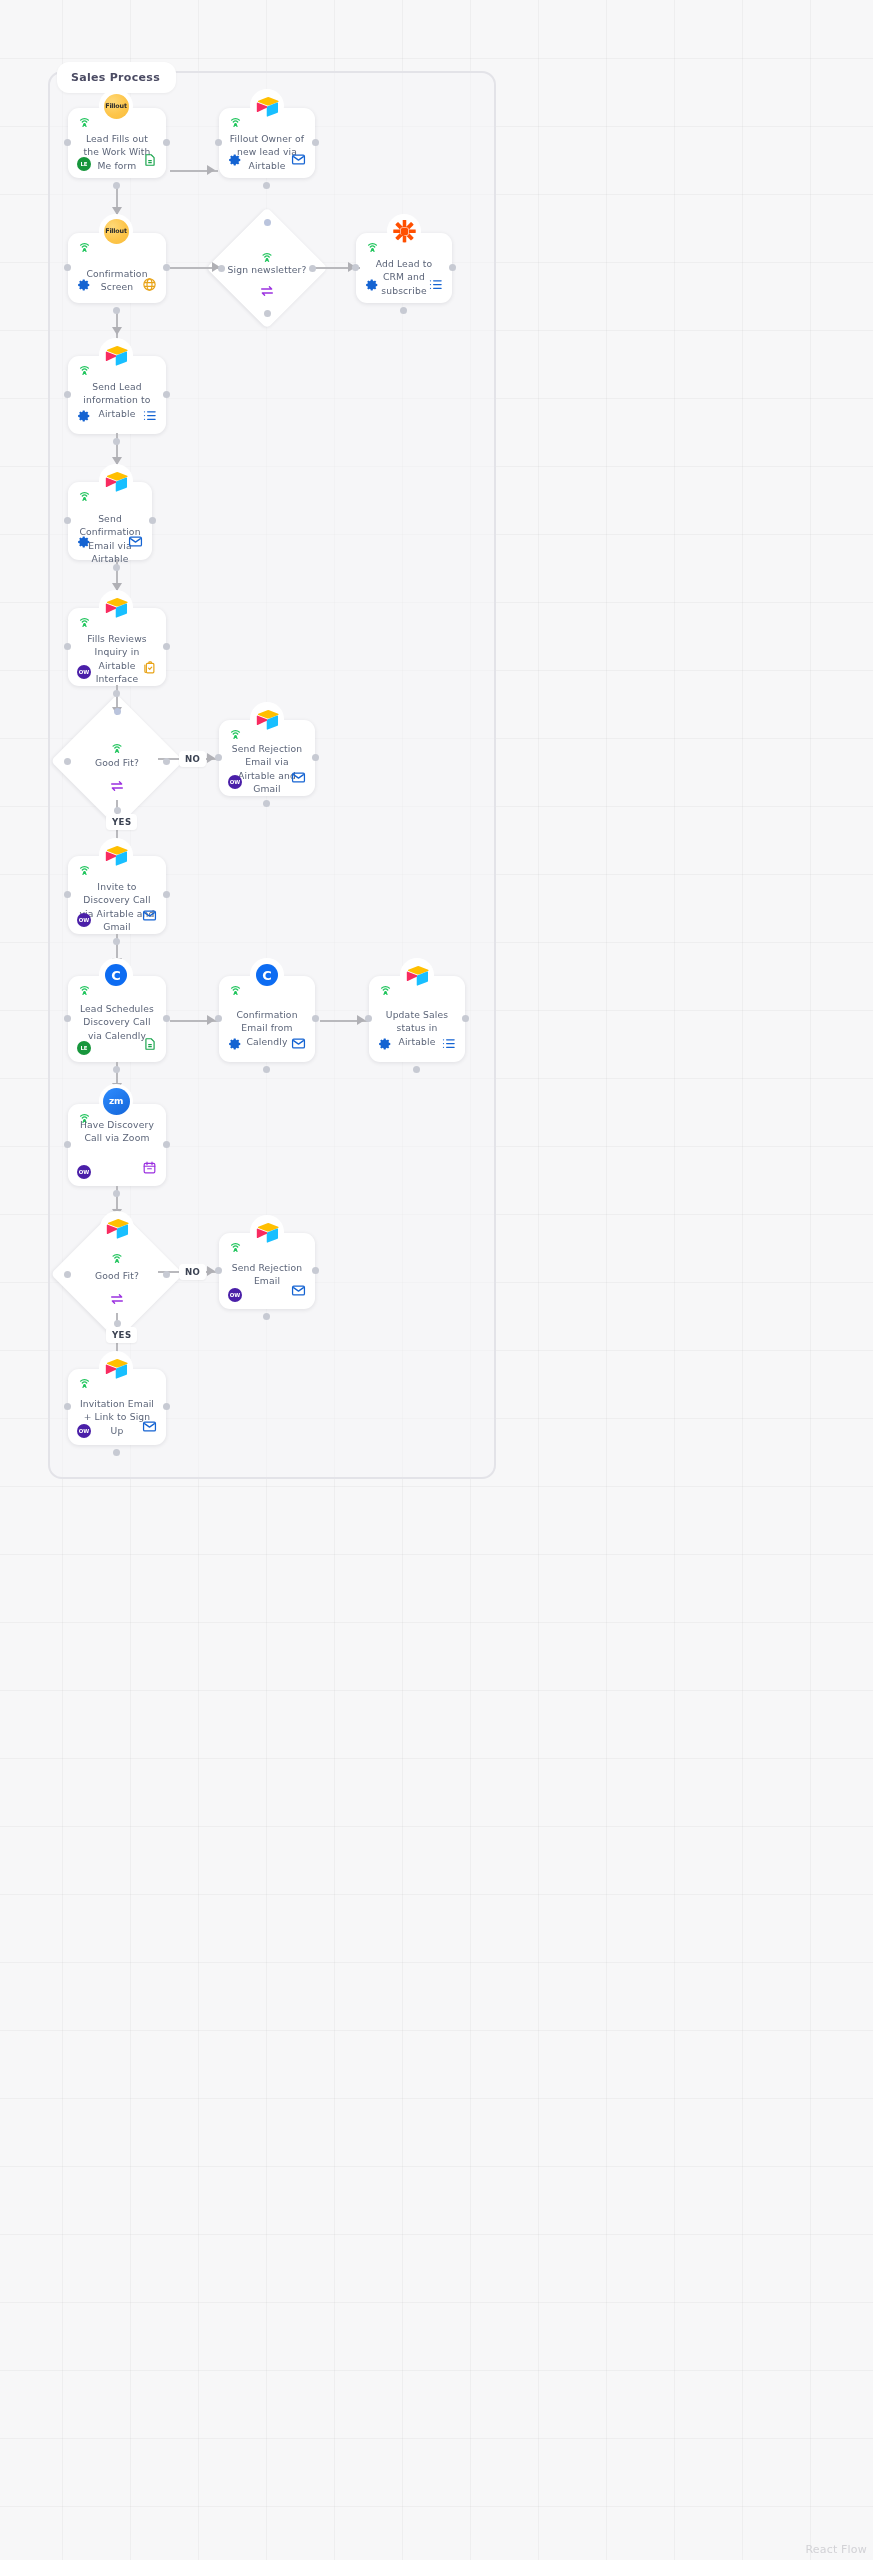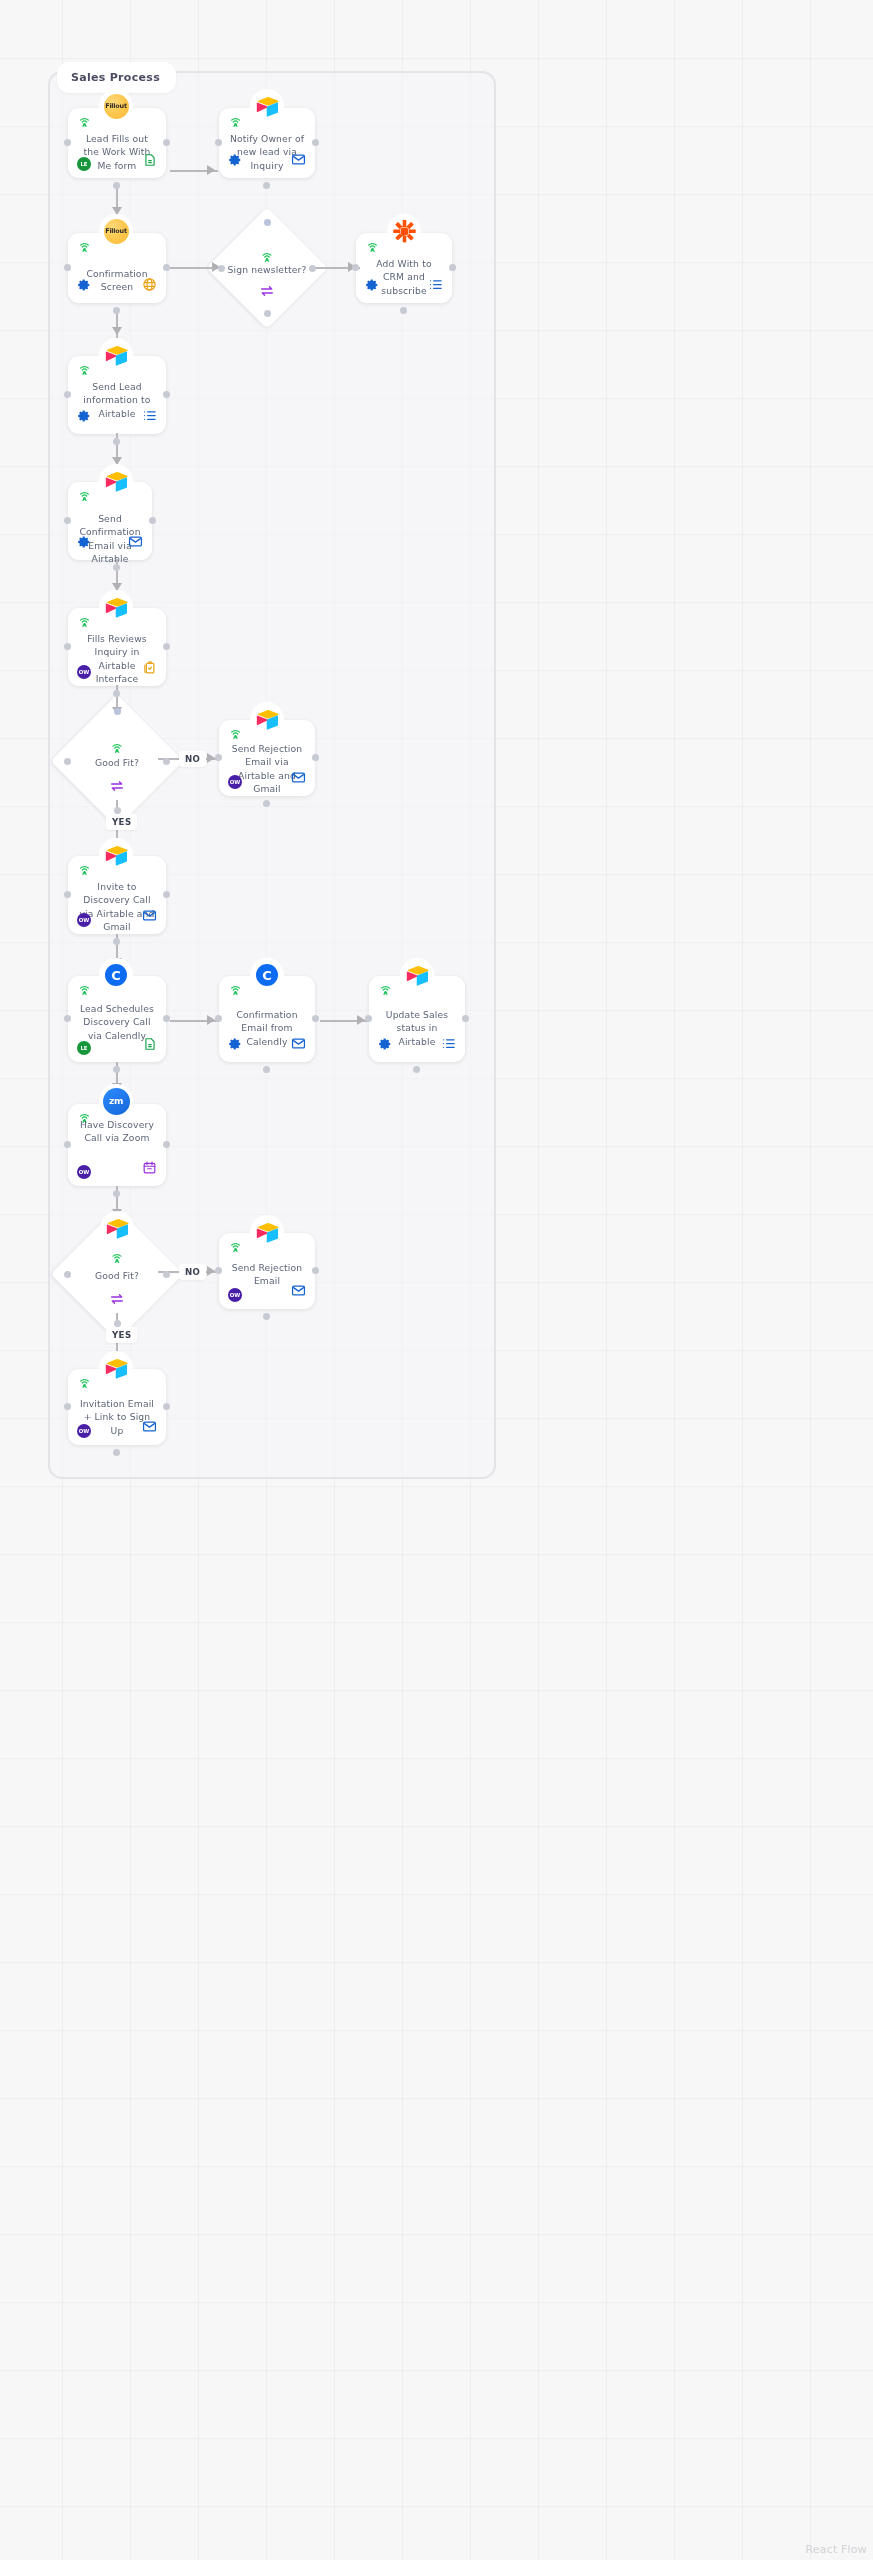--- a/index.html
+++ b/index.html
@@ -257,21 +257,21 @@
   </div>
   <div class="node" style="left:219px;top:108px;width:96px;height:70px;">
     <span class="trigger-icon">
       <svg viewBox="0 0 24 24" width="15" height="15" fill="none" stroke="#22c55e" stroke-width="2.2" stroke-linecap="round">
         <circle cx="12" cy="13" r="2" fill="#22c55e" stroke="none"></circle>
         <path d="M8.5 9.5a5 5 0 0 1 7 0"></path>
           <path d="M5.8 6.6a9 9 0 0 1 12.4 0"></path>
         <path d="M9.5 16.5 12 13l2.5 3.5"></path>
       </svg>
     </span>
-    <div class="node-title" style="top:24px;">Notify Owner of new lead via Inquiry</div>
+    <div class="node-title" style="top:24px;">Fillout Owner of new lead via Airtable</div>
     <span class="bl-icon">
       <svg viewBox="0 0 24 24" width="14" height="14" fill="#1463d2">
         <path d="M12 8.2a3.8 3.8 0 1 0 0 7.6 3.8 3.8 0 0 0 0-7.6zm0 5.7a1.9 1.9 0 1 1 0-3.8 1.9 1.9 0 0 1 0 3.8z"></path>
         <path d="M21 13.6v-3.2l-2.3-.4a7 7 0 0 0-.7-1.7l1.35-1.9-2.25-2.25-1.9 1.35a7 7 0 0 0-1.7-.7L13.1 2.5H9.9l-.4 2.3a7 7 0 0 0-1.7.7L5.9 4.15 3.65 6.4 5 8.3a7 7 0 0 0-.7 1.7l-2.3.4v3.2l2.3.4c.17.6.4 1.17.7 1.7l-1.35 1.9 2.25 2.25 1.9-1.35c.53.3 1.1.53 1.7.7l.4 2.3h3.2l.4-2.3c.6-.17 1.17-.4 1.7-.7l1.9 1.35 2.25-2.25-1.35-1.9c.3-.53.53-1.1.7-1.7z"></path>
       </svg>
     </span>
     <span class="br-icon">
       <svg viewBox="0 0 24 24" width="15" height="15" fill="none" stroke="#1463d2" stroke-width="2" stroke-linejoin="round">
         <rect x="2.5" y="5" width="19" height="14" rx="2"></rect>
           <path d="m3.5 7 8.5 6 8.5-6"></path>
@@ -349,21 +349,21 @@
   </div>
   <div class="node" style="left:356px;top:233px;width:96px;height:70px;">
     <span class="trigger-icon">
       <svg viewBox="0 0 24 24" width="15" height="15" fill="none" stroke="#22c55e" stroke-width="2.2" stroke-linecap="round">
         <circle cx="12" cy="13" r="2" fill="#22c55e" stroke="none"></circle>
         <path d="M8.5 9.5a5 5 0 0 1 7 0"></path>
           <path d="M5.8 6.6a9 9 0 0 1 12.4 0"></path>
         <path d="M9.5 16.5 12 13l2.5 3.5"></path>
       </svg>
     </span>
-    <div class="node-title" style="top:24px;">Add With to CRM and subscribe</div>
+    <div class="node-title" style="top:24px;">Add Lead to CRM and subscribe</div>
     <span class="bl-icon">
       <svg viewBox="0 0 24 24" width="14" height="14" fill="#1463d2">
         <path d="M12 8.2a3.8 3.8 0 1 0 0 7.6 3.8 3.8 0 0 0 0-7.6zm0 5.7a1.9 1.9 0 1 1 0-3.8 1.9 1.9 0 0 1 0 3.8z"></path>
         <path d="M21 13.6v-3.2l-2.3-.4a7 7 0 0 0-.7-1.7l1.35-1.9-2.25-2.25-1.9 1.35a7 7 0 0 0-1.7-.7L13.1 2.5H9.9l-.4 2.3a7 7 0 0 0-1.7.7L5.9 4.15 3.65 6.4 5 8.3a7 7 0 0 0-.7 1.7l-2.3.4v3.2l2.3.4c.17.6.4 1.17.7 1.7l-1.35 1.9 2.25 2.25 1.9-1.35c.53.3 1.1.53 1.7.7l.4 2.3h3.2l.4-2.3c.6-.17 1.17-.4 1.7-.7l1.9 1.35 2.25-2.25-1.35-1.9c.3-.53.53-1.1.7-1.7z"></path>
       </svg>
     </span>
     <span class="br-icon">
       <svg viewBox="0 0 24 24" width="15" height="15" fill="none" stroke="#1463d2" stroke-width="2" stroke-linecap="round">
         <path d="M9 6h12M9 12h12M9 18h12"></path>
         <circle cx="4" cy="6" r="1" fill="#1463d2" stroke="none"></circle>

